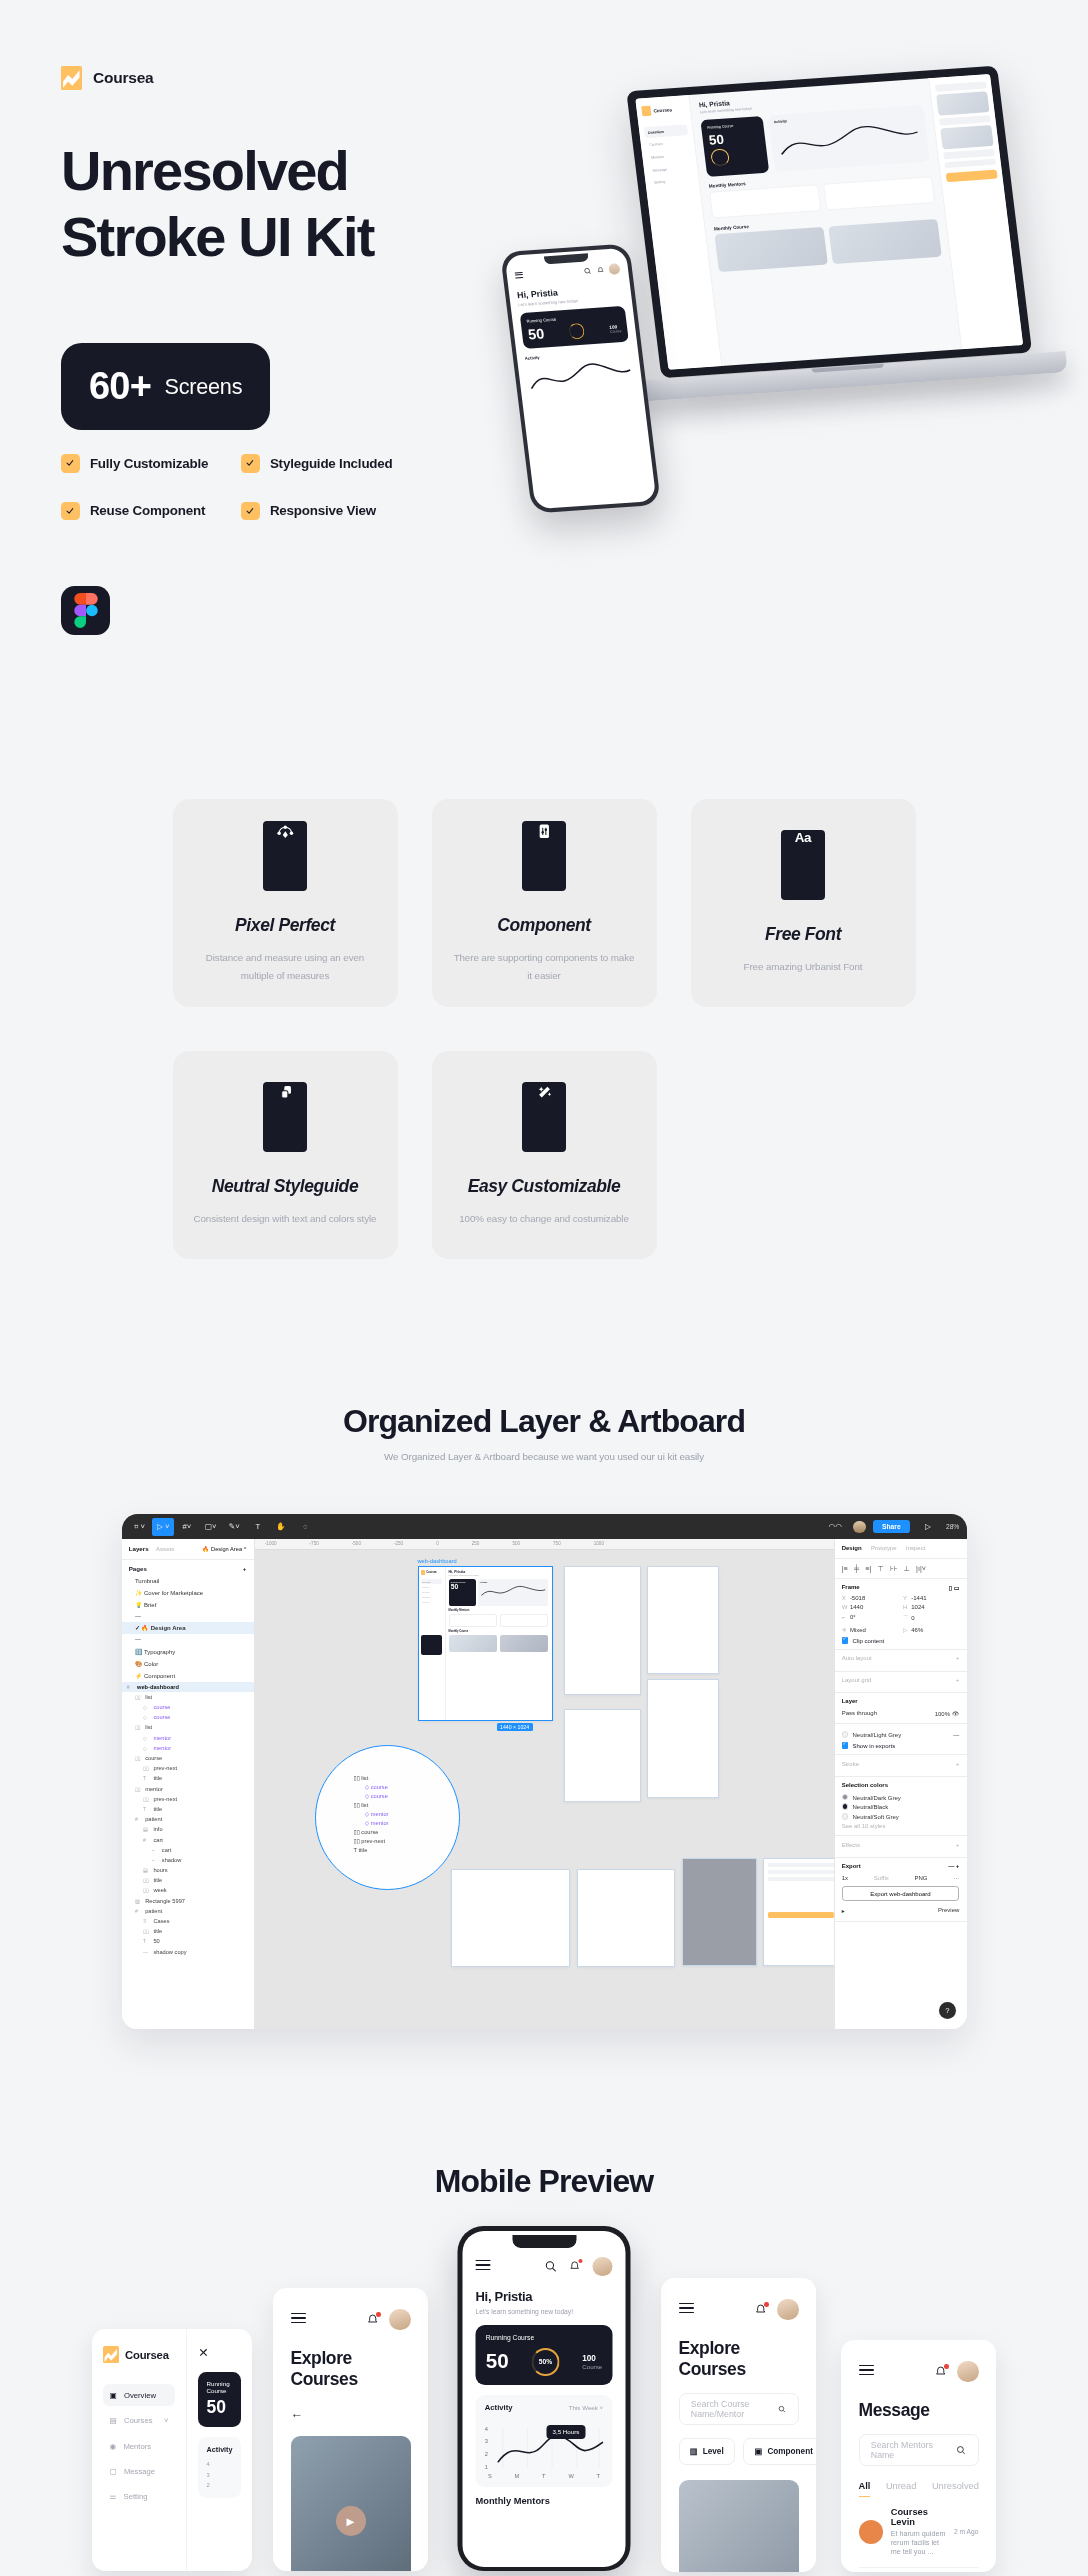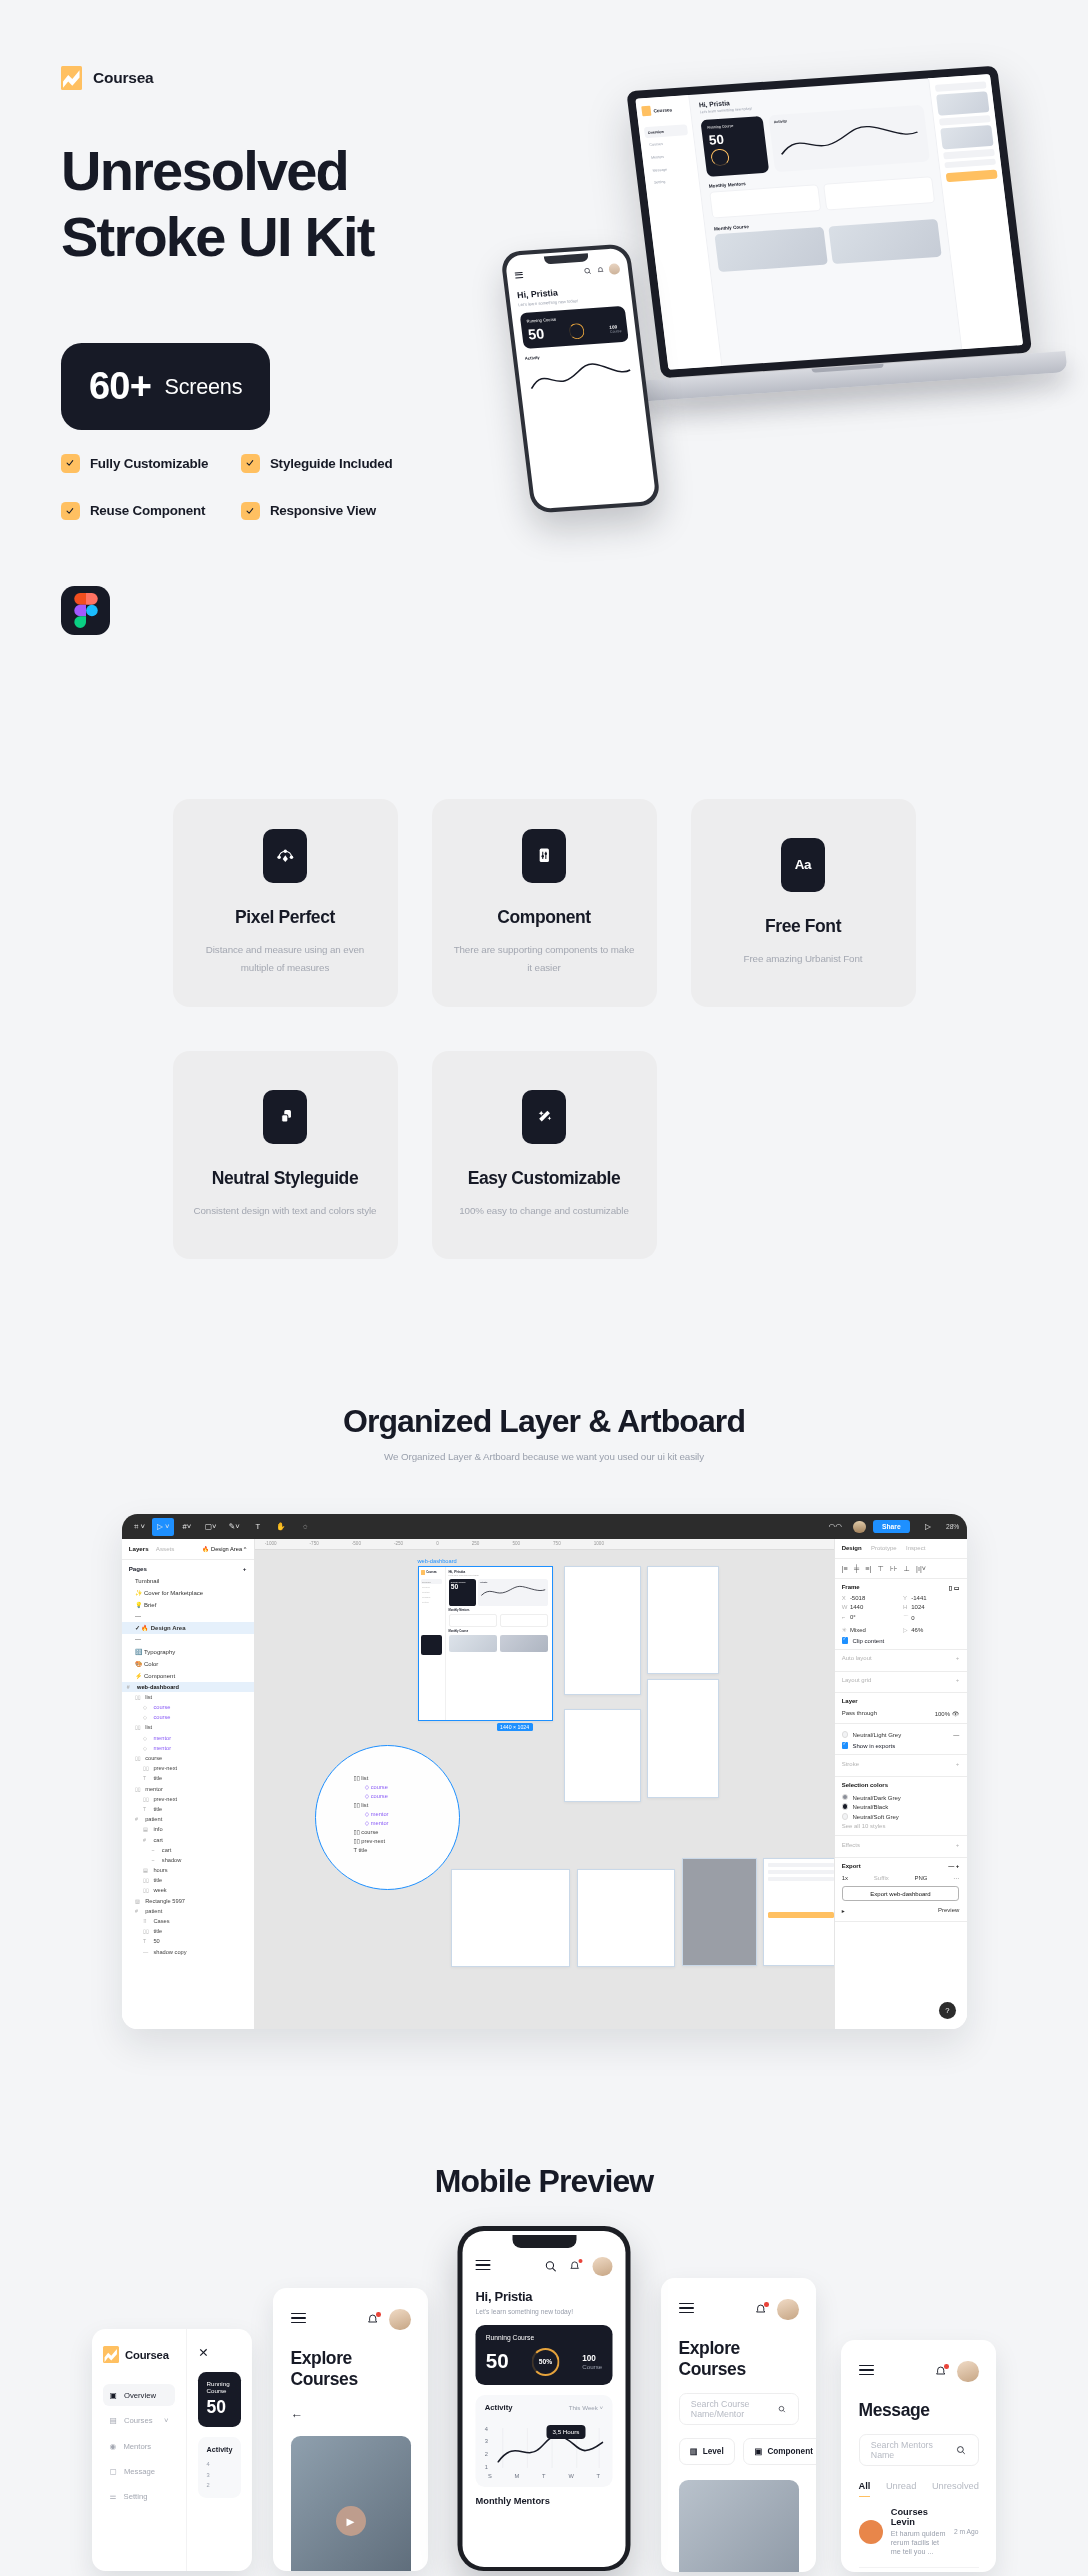--- a/index.html
+++ b/index.html
@@ -82,24 +82,24 @@
   .ph-act { margin-top: 6.2px; font-size: 4.1px; font-weight: bold; }
 
   
   .sec-title { text-align: center; font-size: 32px; font-weight: bold; letter-spacing: -0.9px; color: #171a26; }
   .sec-sub { text-align: center; font-size: 9.8px; color: #9aa0ad; margin-top: 11.3px; letter-spacing: -0.1px; }
 
   
   .highlight { padding-top: 31px; }
   .hl-grid { width: 783px; margin: 57px auto 0; display: grid; grid-template-columns: repeat(3, 225px); justify-content: center; column-gap: 34px; row-gap: 44px; }
   .hl-card { background: #ededee; border-radius: 16.5px; height: 208px; display: flex; flex-direction: column; align-items: center; justify-content: center; padding: 0 20.6px; }
-  .hl-ico { width: 44px; height: 54px; background: #171a26; border-radius: 10px; display: flex; align-items: center; justify-content: center; margin-bottom: 24px; }
+  .hl-ico { width: 44px; height: 70px; background: #171a26; border-radius: 4px; display: flex; justify-content: center; margin-bottom: 24px; }
   .hl-ico svg { width: 20.6px; height: 20.6px; }
   .hl-ico .aa { color: #fff; font-size: 13.4px; font-weight: bold; letter-spacing: -0.3px; }
-  .hl-name { font-size: 17.5px; font-weight: bold; letter-spacing: -0.4px; color: #171a26; text-align: left; }
+  .hl-name { font-size: 17.5px; font-weight: bold; letter-spacing: -0.4px; color: #171a26; text-align: left; font-style: italic; }
   .hl-desc { font-size: 9.8px; color: #a4a8b2; text-align: center; margin-top: 13.4px; line-height: 1.85; letter-spacing: -0.1px; }
 
   
   .artboard { padding-top: 144px; }
   .fig-wrap { width: 845px; height: 515px; margin: 52px auto 0; border-radius: 15.5px; background: #fff; box-shadow: 0 15.5px 36px rgba(23,26,38,.10); overflow: hidden; position: relative; }
   .fig-top { height: 25px; background: #2c2c2c; display: flex; align-items: center; padding: 0 7.2px; gap: 2.1px; }
   .fig-tool { width: 21.6px; height: 17.5px; display: flex; align-items: center; justify-content: center; border-radius: 2.1px; color: #e8e8e8; font-size: 7.7px; }
   .fig-tool.on { background: #1e90ff; }
   .fig-top-right { margin-left: auto; display: flex; align-items: center; gap: 7.2px; }
   .fig-share { background: #1e90ff; color: #fff; font-size: 6.7px; padding: 3.1px 9.3px; border-radius: 3.1px; font-weight: bold; }

